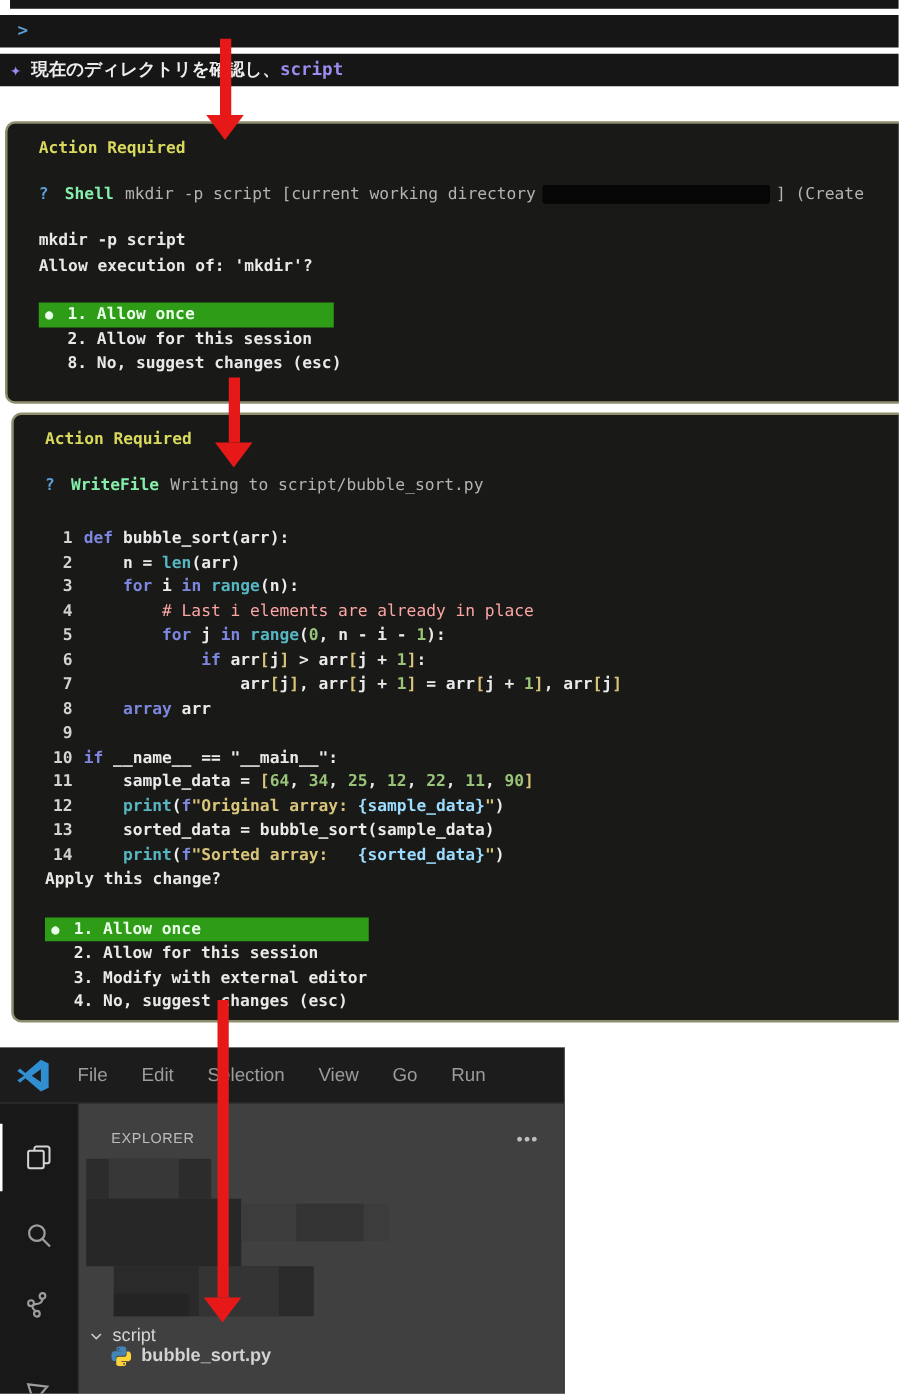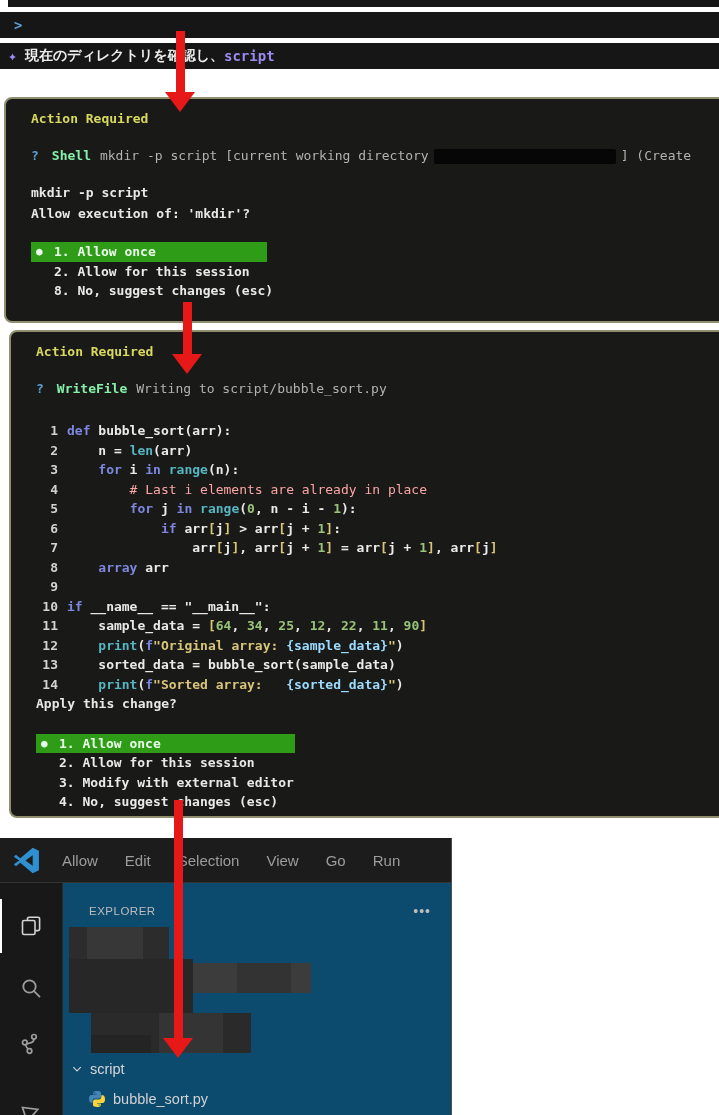--- a/index.html
+++ b/index.html
@@ -68,31 +68,31 @@
   .titlebar{height:44px;background:#1c1c1c;display:flex;align-items:center;
             border-bottom:1px solid #333;}
   .vslogo{width:27px;height:27px;margin:0 22px 0 13px;flex:0 0 auto;}
   .menu{display:flex;gap:27px;color:#9c9c9c;font-size:15px;}
   .menu-item{cursor:default;}
   .mainarea{display:flex;height:232px;}
   .activitybar{width:62px;background:#181818;position:relative;border-right:1px solid #2b2b2b;
                flex:0 0 auto;}
   .abicon{position:absolute;left:19px;width:24px;height:24px;}
   .active-indicator{position:absolute;left:0;top:16px;width:2px;height:54px;background:#ffffff;}
-  .sidebar{flex:1;background:#0c4a6e;position:relative;}
+  .sidebar{flex:1;background:#404040;position:relative;}
   .sidebar-header{display:flex;justify-content:space-between;align-items:center;
                   padding:22px 20px 0 26px;color:#bdbdbd;}
   .explorer-title{font-size:11.5px;letter-spacing:0.5px;}
   .more-actions{font-size:14px;color:#bdbdbd;line-height:8px;letter-spacing:1px;cursor:pointer;}
   .rblock{position:absolute;}
   .tree-row{position:absolute;left:0;width:100%;display:flex;align-items:center;
             color:#d6d6d6;font-size:14.5px;}
   .folder-row{top:175px;height:22px;padding-left:8px;}
   .folder-row .cicon{margin-right:7px;}
-  .file-row{top:204px;height:23px;padding-left:26px;color:#d2d2d2;}
+  .file-row{top:190px;height:23px;padding-left:26px;color:#d2d2d2;font-weight:bold;}
   .file-row .picon{margin-right:8px;}
 </style>
 </head>
 <body>
 
 <div class="top-strip"></div>
 
 <div class="tbar prompt-bar">
   <span class="chev">&gt;</span>
 </div>
@@ -154,21 +154,21 @@
     <div class="shaft"></div>
     <div class="head"></div>
   </div>
 
 <div class="vscode">
   <div class="titlebar">
     <svg class="vslogo" viewBox="0 0 100 100">
       <path fill="#2f8fd0" fill-rule="evenodd" d="M73 3 L96 14 V86 L73 97 L27 58 L11 71 L3 64 L23 50 L3 36 L11 29 L27 42 Z M73 31 L46 50 L73 69 Z"></path>
     </svg>
     <div class="menu">
-        <span class="menu-item">Allow</span>
+        <span class="menu-item">File</span>
         <span class="menu-item">Edit</span>
         <span class="menu-item">Selection</span>
         <span class="menu-item">View</span>
         <span class="menu-item">Go</span>
         <span class="menu-item">Run</span>
       </div>
   </div>
   <div class="mainarea">
     <div class="activitybar">
       <div class="active-indicator"></div>

